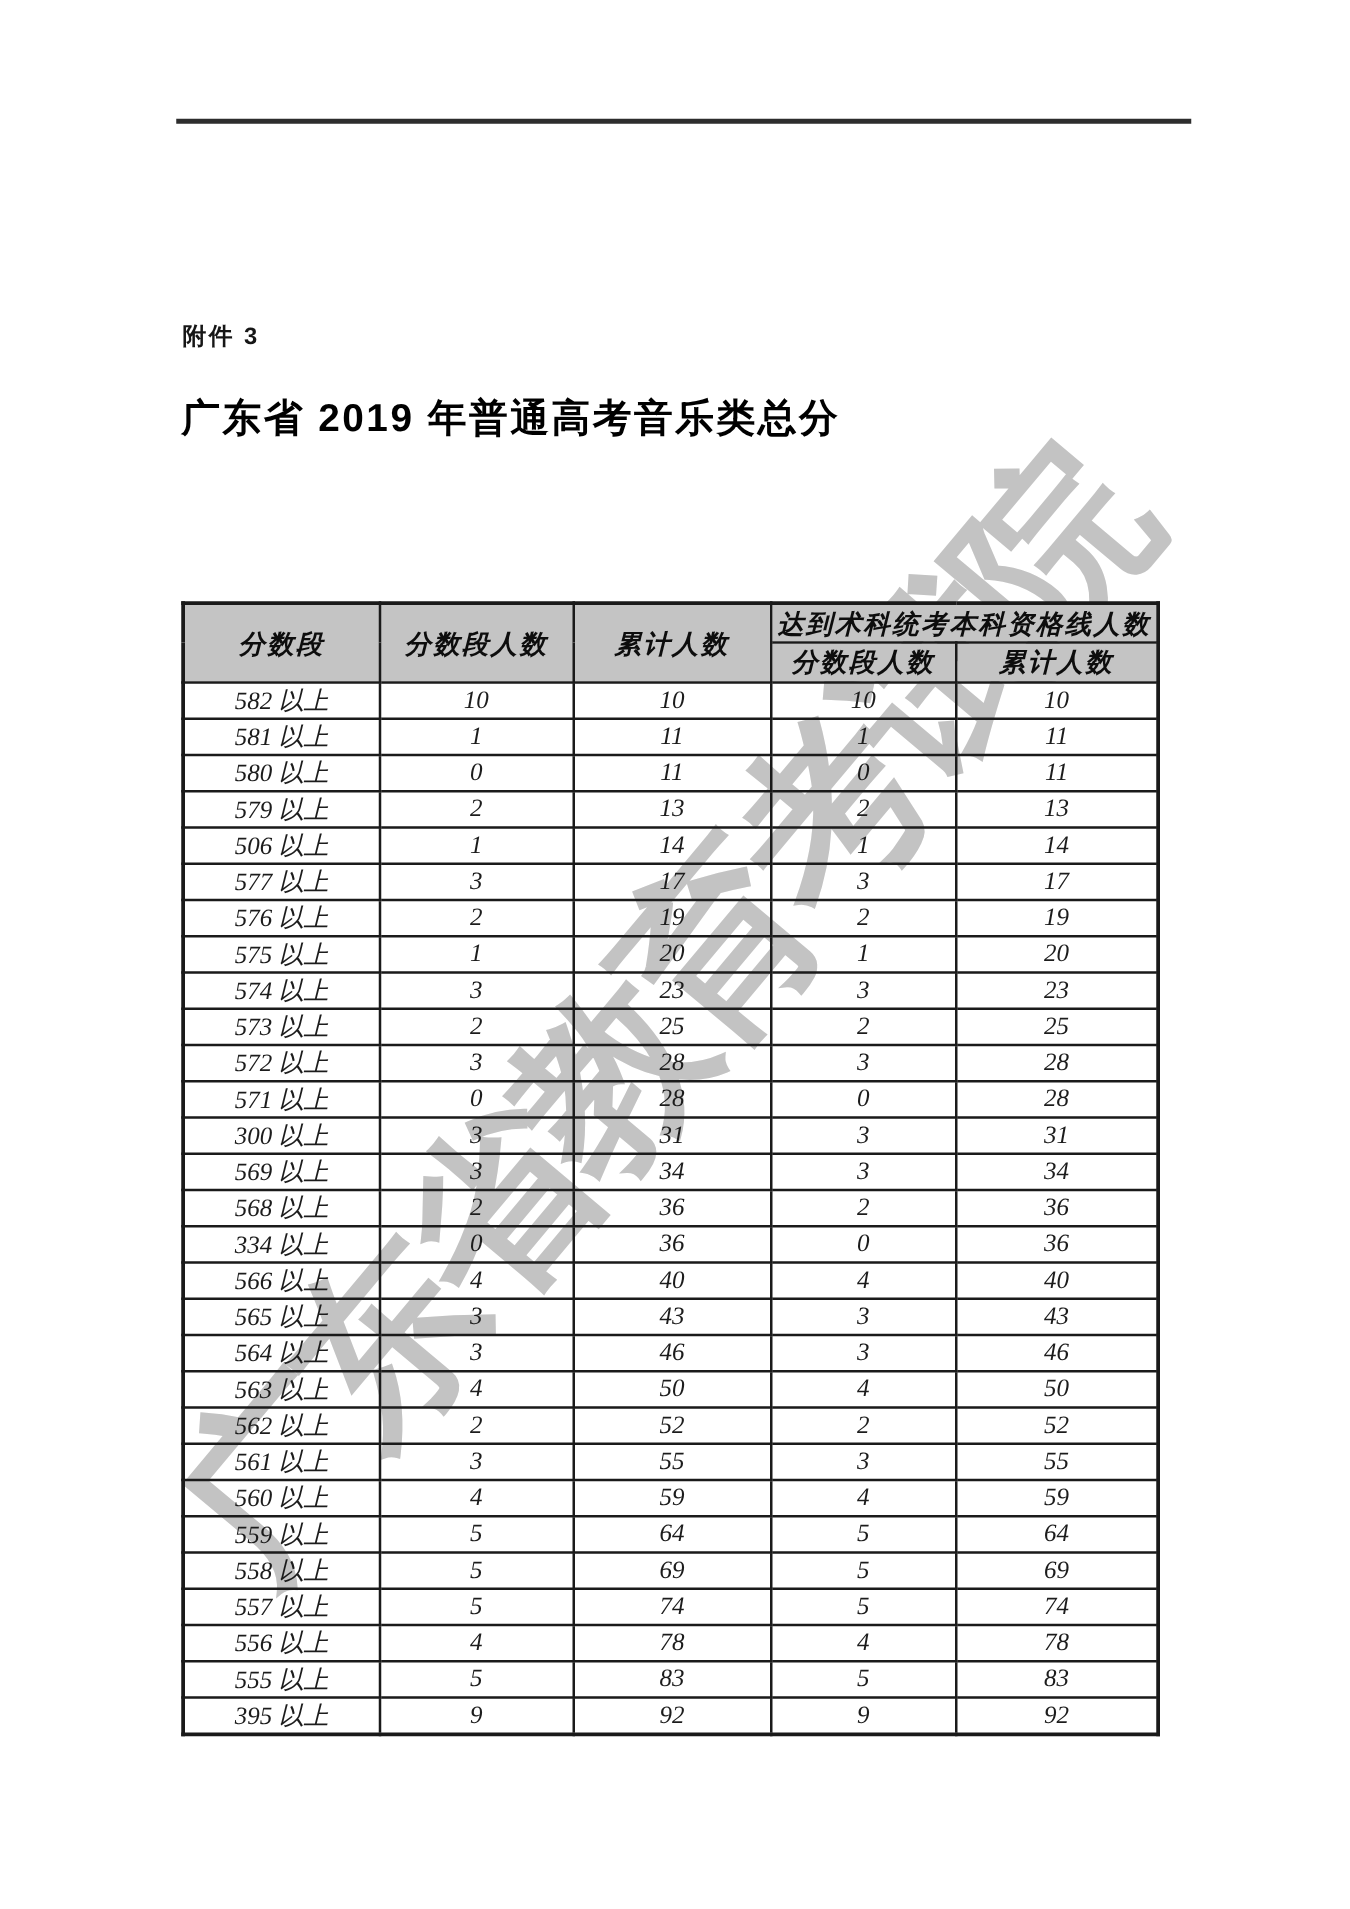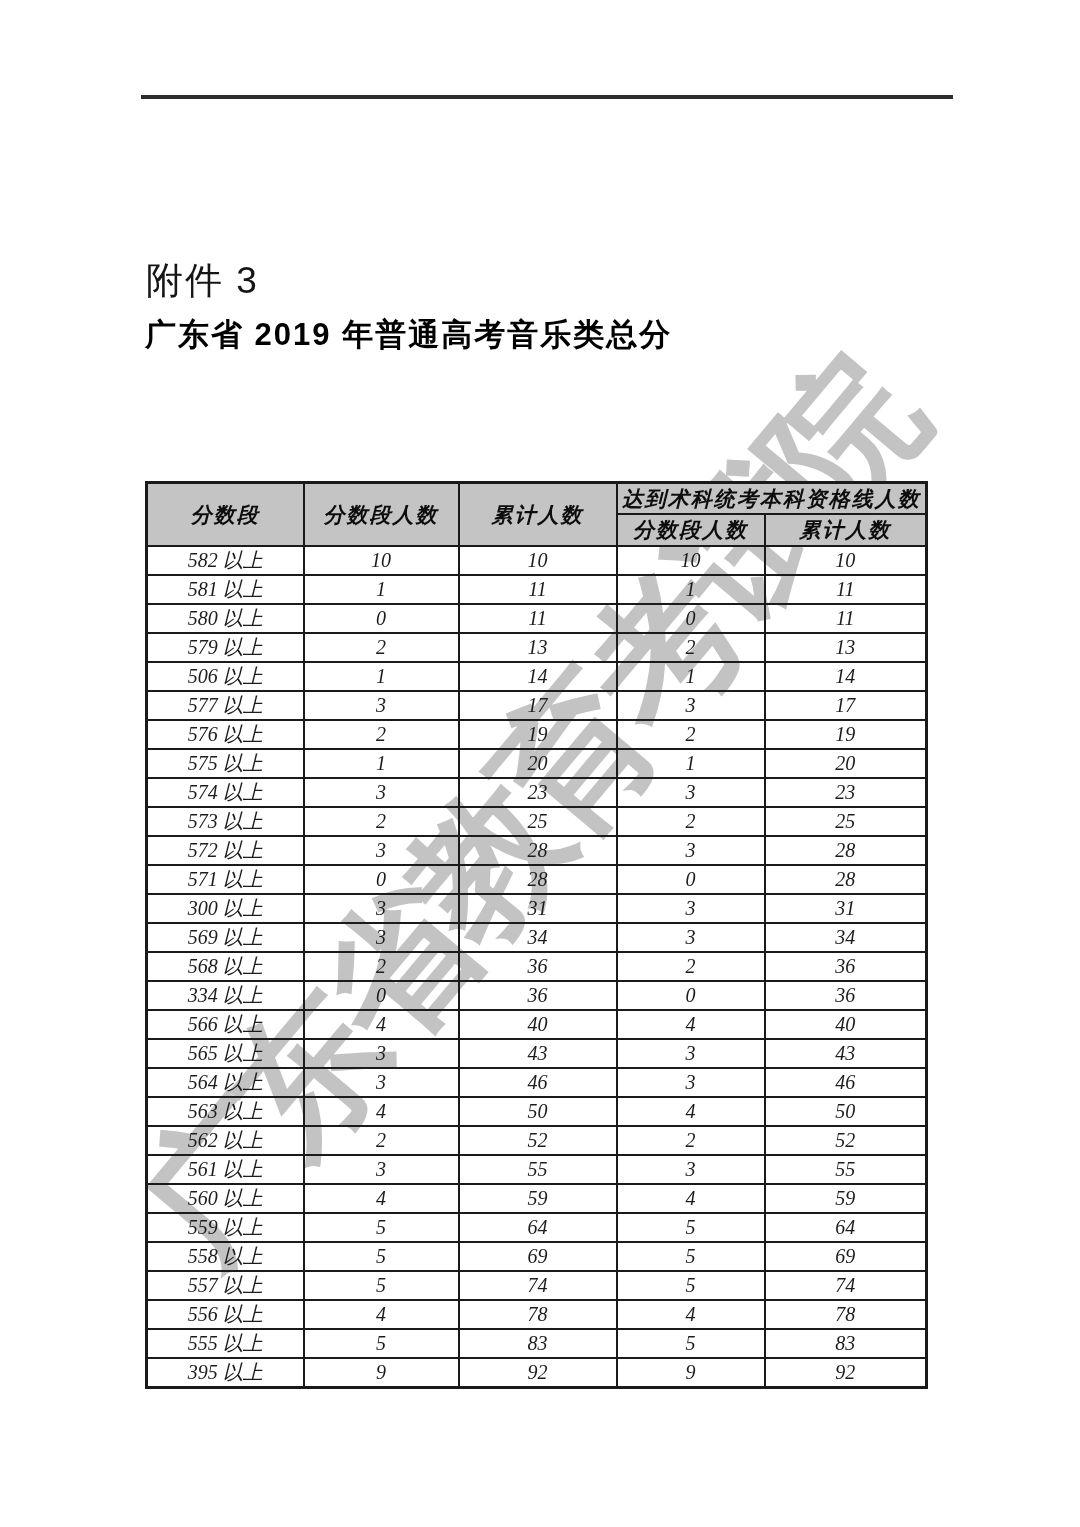--- a/index.html
+++ b/index.html
@@ -26,22 +26,22 @@
     top: 95px;
     width: 812px;
     height: 4px;
     background: var(--rule-color, #2d2d2d);
   }
   .attachment {
     position: absolute;
     left: 146px;
     top: 256px;
     font-family: "Liberation Sans", "DejaVu Sans", sans-serif;
-    font-weight: 400;
-    font-size: 37px;
+    font-weight: 700;
+    font-size: 19px;
     letter-spacing: 2px;
     color: #161616;
     z-index: 2;
   }
   .title-block {
     position: absolute;
     left: 145px;
     top: 310px;
     width: 780px;
     text-align: left;

